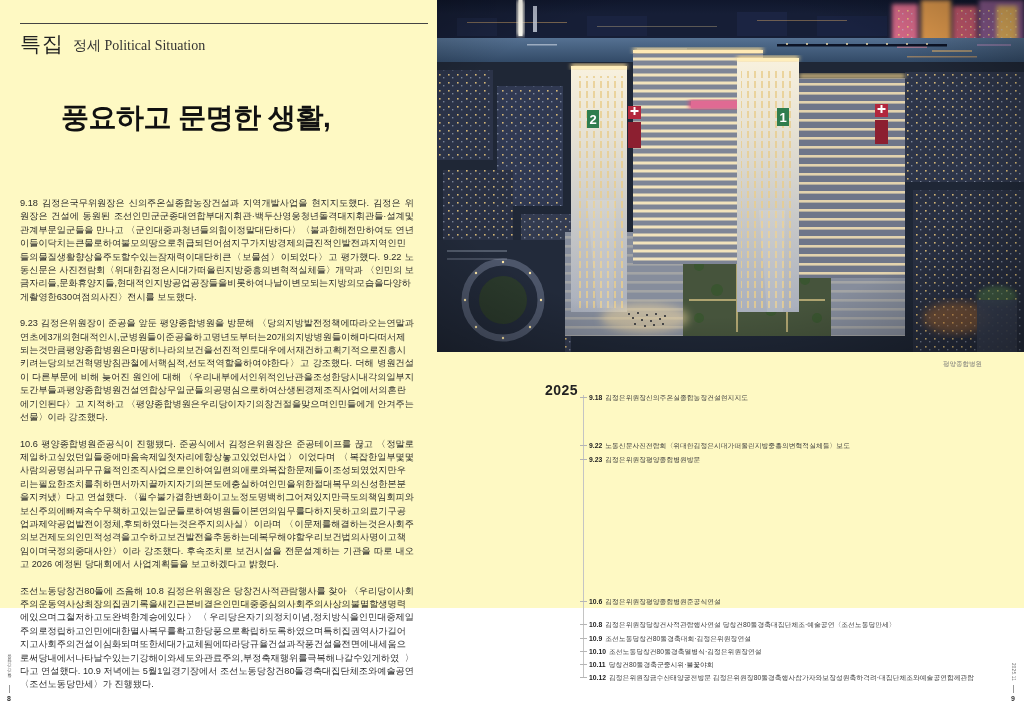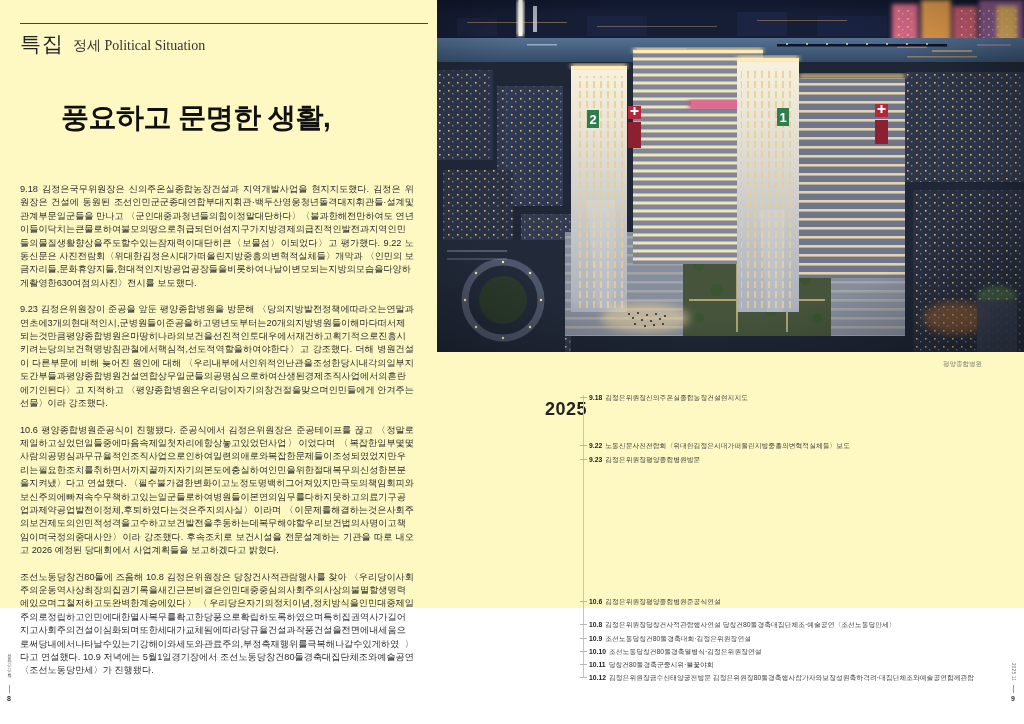--- a/index.html
+++ b/index.html
@@ -8,41 +8,41 @@
   .spread { position:relative; width:1024px; height:608px; background:#fef9c3; }
 
   
   .page-left { position:absolute; left:0; top:0; width:437px; height:724px; }
   .header-rule { position:absolute; left:20px; top:23px; width:408px; height:1px; background:#444; }
   .kicker-row { position:absolute; left:20px; top:30px; width:408px; display:flex; align-items:flex-end; gap:9px; }
   .kicker-main { font-family:"Liberation Serif", serif; font-size:21px; color:#222; letter-spacing:1px; }
   .kicker-sub { font-family:"Liberation Serif", serif; font-size:14px; color:#333; padding-bottom:3px; }
   .article-title { position:absolute; left:19px; top:99px; width:400px;
     font-size:28px; line-height:37px; font-weight:800; color:#111; letter-spacing:-0.5px;margin-left:42px; }
-  .body-copy { position:absolute; left:20px; top:183px; width:394px;
+  .body-copy { position:absolute; left:20px; top:197px; width:394px;
     font-size:9.2px; line-height:13.4px; color:#2b2b2b; text-align:justify; }
   .body-copy p { margin-bottom:13px; }
 
   .margin-block { position:absolute; display:flex; flex-direction:column; align-items:center; }
   .margin-left { left:2px; bottom:22px; width:14px; }
   .margin-right { right:4px; bottom:22px; width:14px; }
   .vert-text { font-size:4.5px; color:#666; writing-mode:vertical-rl; transform:rotate(180deg);
     letter-spacing:0.3px; white-space:nowrap; }
   .margin-right .vert-text { transform:none; }
   .pg-sep { width:1px; height:8px; background:#999; margin:4px 0 2px 0; }
   .pg-num { font-size:7px; font-weight:700; color:#333; }
 
   
   .page-right { position:absolute; left:437px; top:0; width:587px; height:724px; }
   .photo-wrap { position:absolute; left:0; top:0; width:587px; height:352px; overflow:hidden; background:#1a2238; }
   .photo-wrap svg { display:block; width:587px; height:352px; }
   .photo-caption { position:absolute; left:0; top:360px; width:545px; text-align:right;
     font-size:6.5px; color:#777; }
 
-  .tl-year { position:absolute; left:108px; top:399px; font-size:18px; font-weight:700; color:#222; letter-spacing:0.5px; }
+  .tl-year { position:absolute; left:108px; top:382px; font-size:14px; font-weight:700; color:#222; letter-spacing:0.5px; }
   .tl-line { position:absolute; left:146px; top:395px; width:1px; height:282px; background:#c4c4c4; }
   .tl-entry { position:absolute; left:152px; width:430px; font-size:6.8px; color:#3a3a3a; white-space:nowrap; }
   .tl-entry .tl-date { font-weight:700; color:#222; margin-right:3px; }
   .tl-tick { position:absolute; left:143px; width:7px; height:1px; background:#b5b5b5; }
 </style>
 </head>
 <body>
 
 <div class="spread">
 

